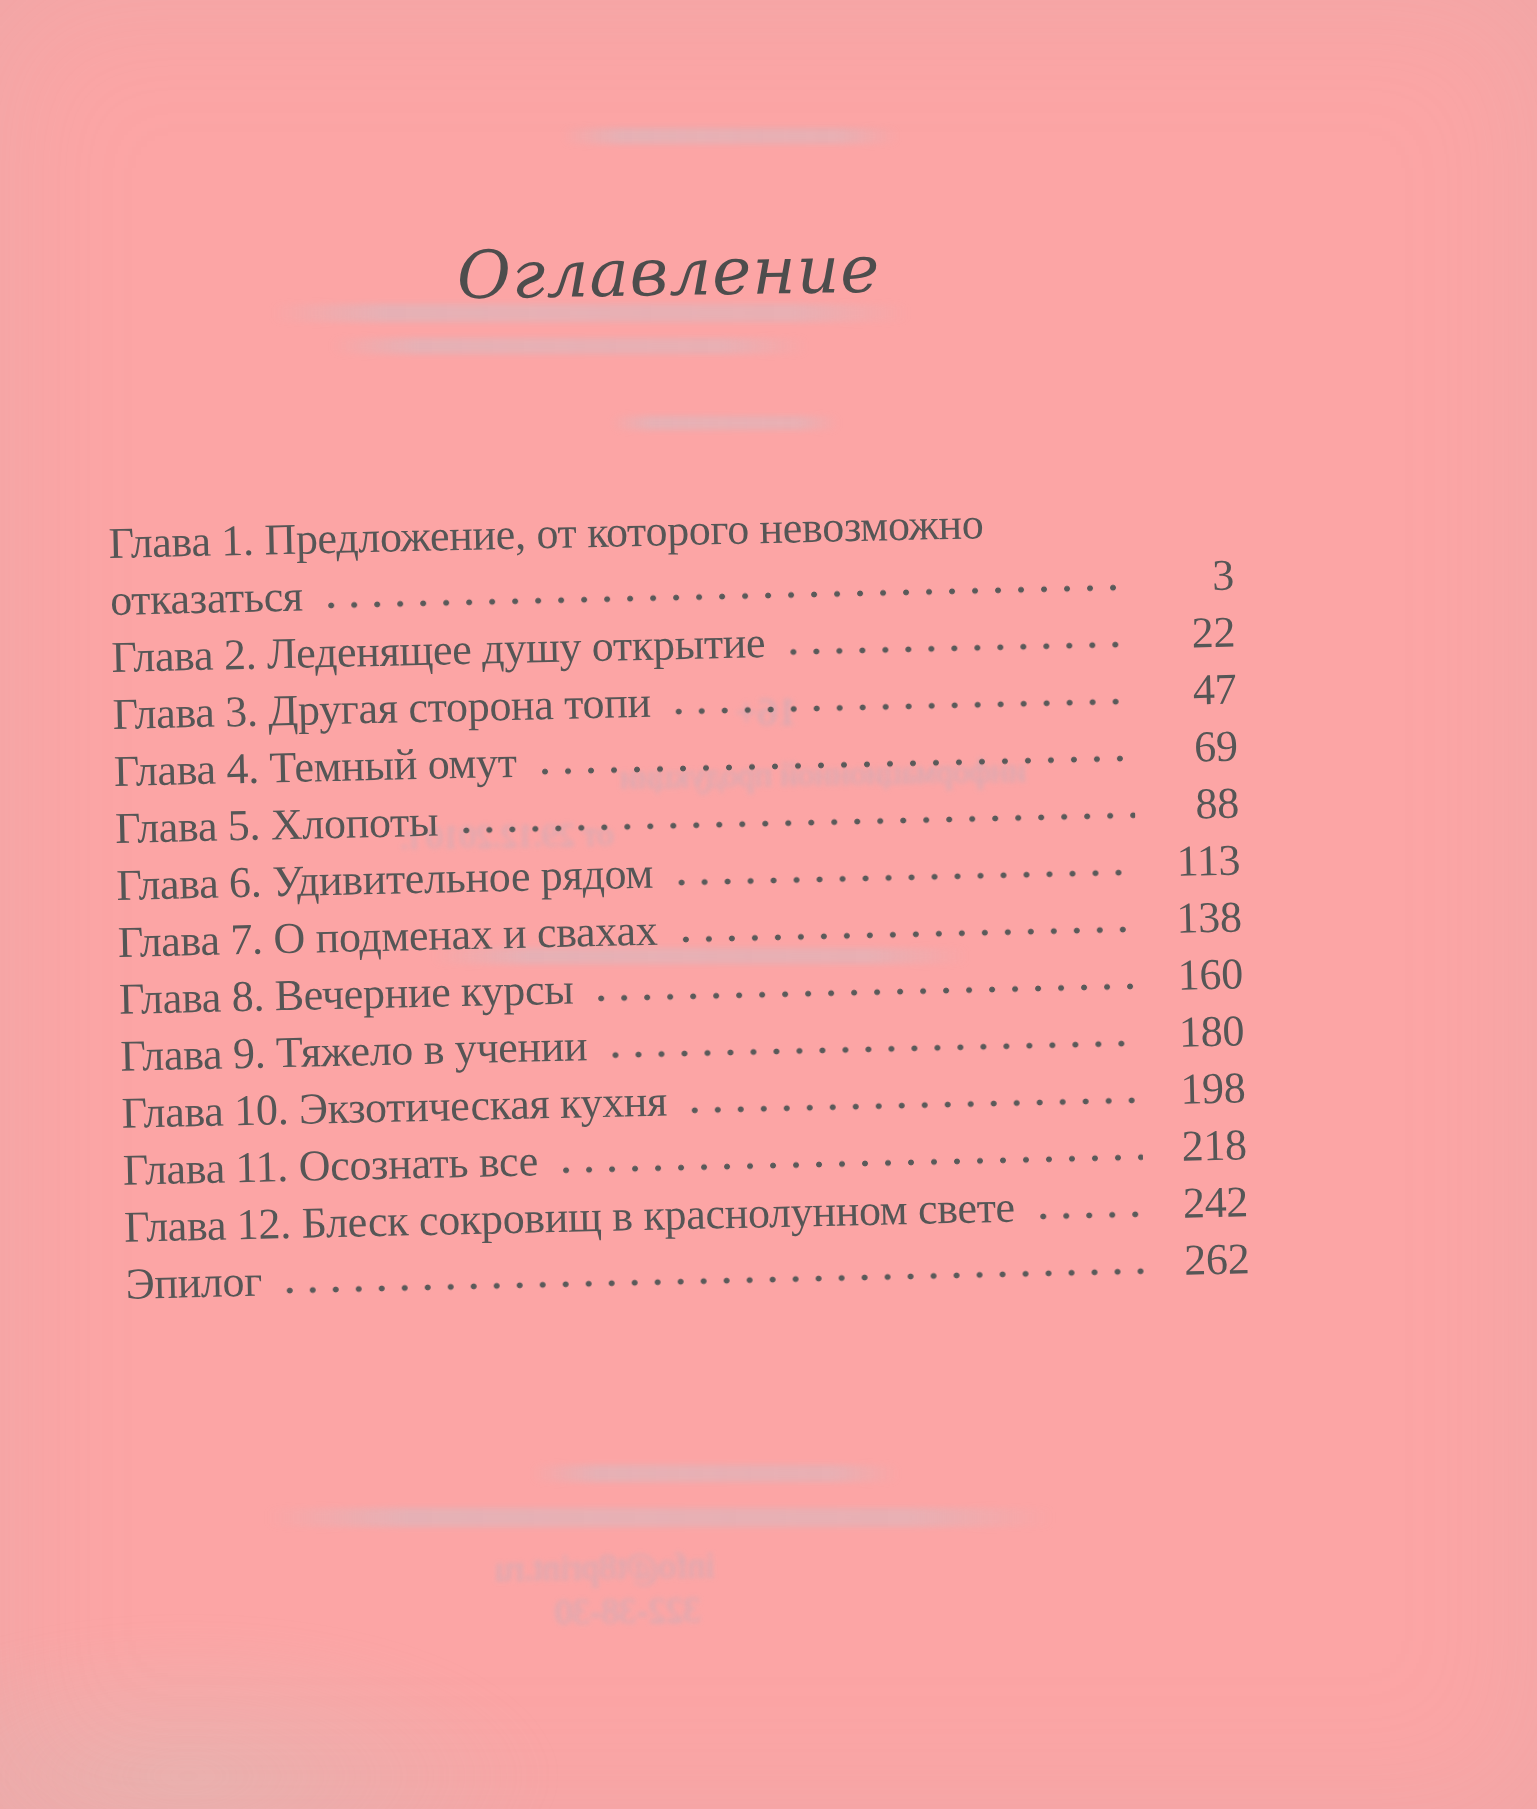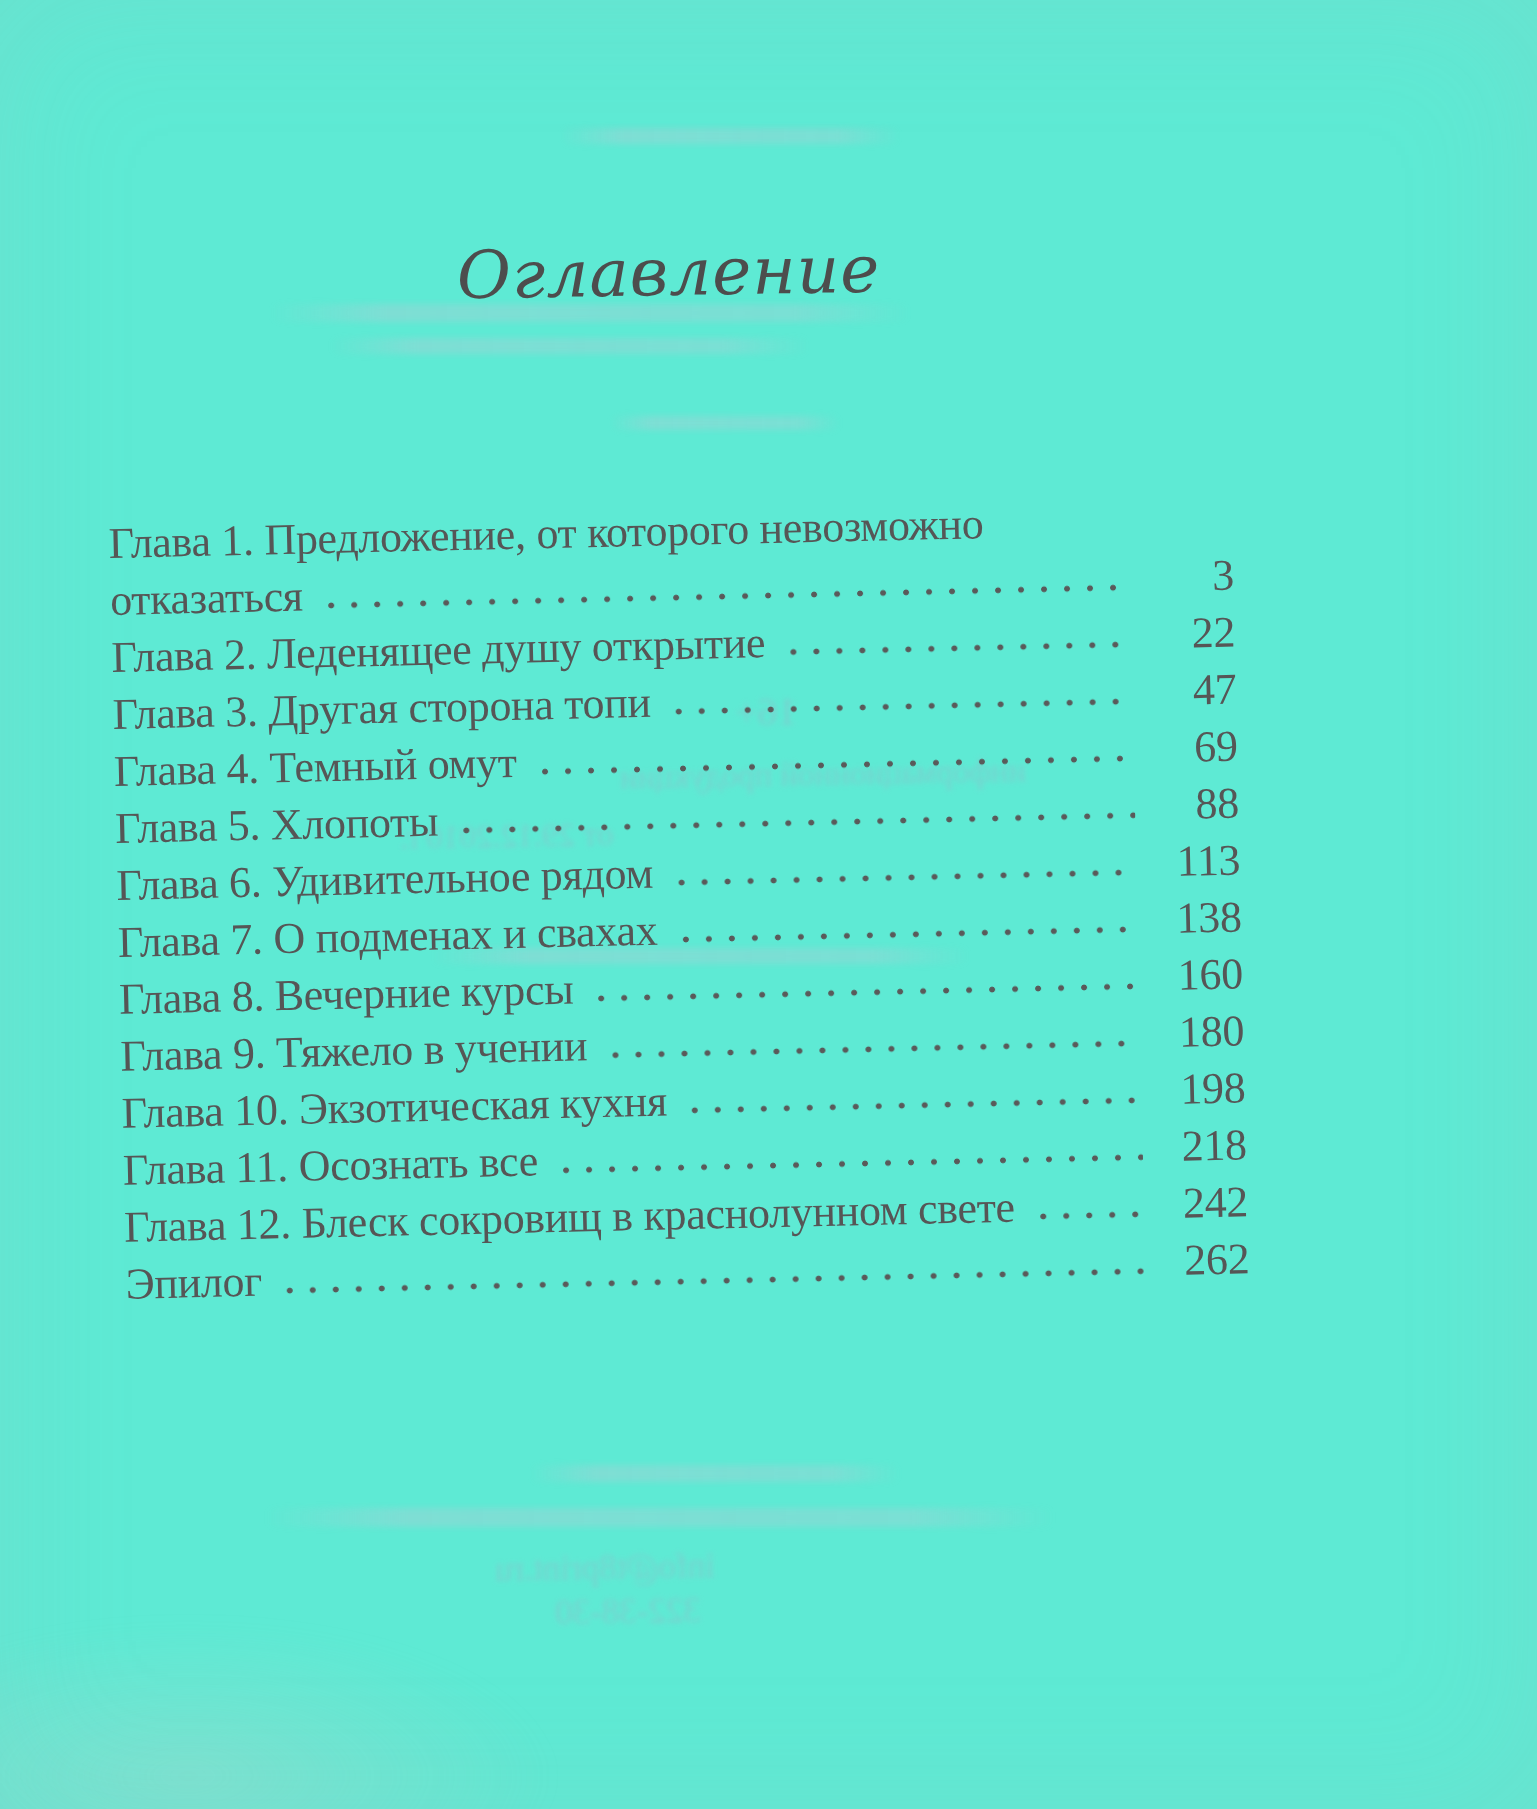--- a/index.html
+++ b/index.html
@@ -4,21 +4,21 @@
 <style>
   html,body{margin:0;padding:0;}
   body{
     width:1537px;height:1809px;
     background:#e8e8e8;
     font-family:"Liberation Serif", serif;
   }
   .page{
     position:relative;
     width:1537px;height:1809px;
-    background:#5eead4;
+    background:#fca5a5;
     overflow:hidden;
   }
   .page::after{
     content:"";
     position:absolute;inset:0;
     box-shadow:inset 0 0 140px rgba(175,178,182,0.16);
     pointer-events:none;
   }
 
   

